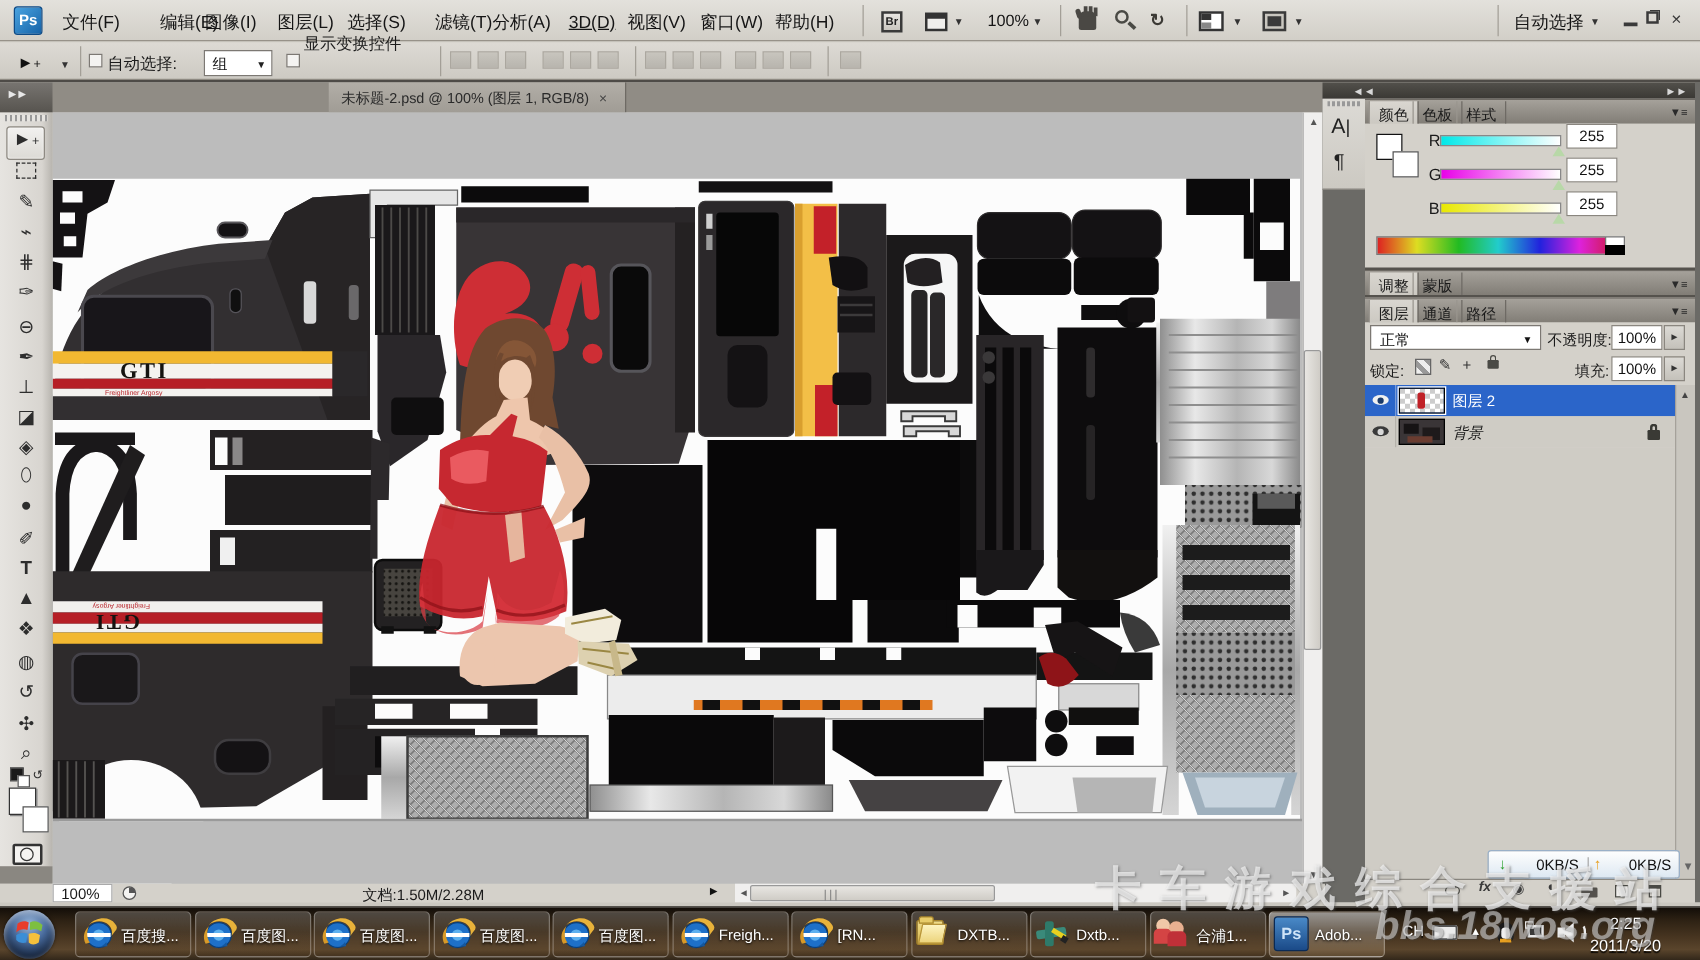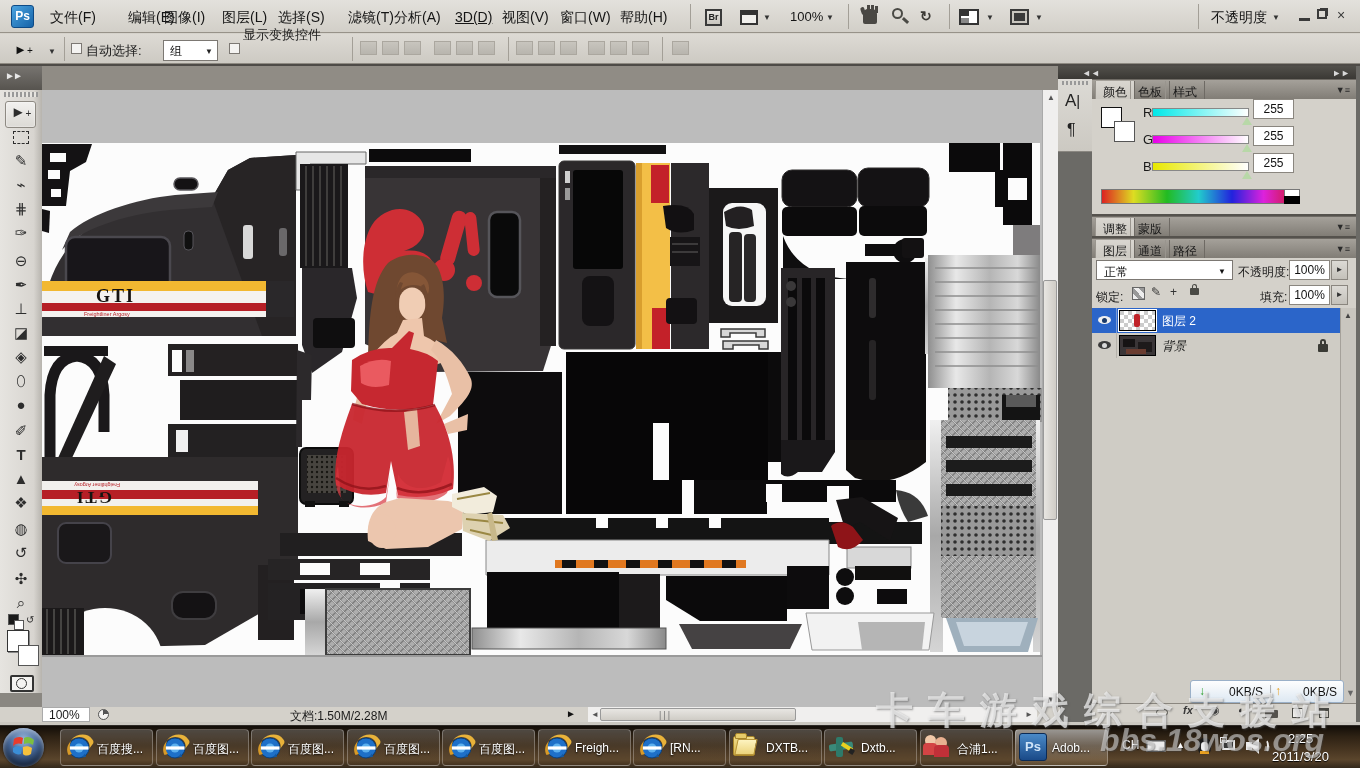--- a/index.html
+++ b/index.html
@@ -101,21 +101,21 @@
   <span class="abs" style="left:920px;top:8px;font-size:14px;font-weight:bold;color:#3c3a35;">↻</span>
   <span class="abs" style="left:949px;top:4px;width:1px;height:25px;background:#a39f97;"></span>
   <span class="abs" style="left:959px;top:9px;width:20px;height:16px;border:2px solid #333;background:#fff;"></span>
     <span class="abs" style="left:961px;top:11px;width:8px;height:5px;background:#333;"></span>
     <span class="abs" style="left:961px;top:18px;width:8px;height:5px;background:#888;"></span>
   <span class="abs" style="left:986px;top:13px;font-size:8px;color:#333;">▼</span>
   <span class="abs" style="left:1010px;top:9px;width:19px;height:16px;border:2px solid #3a3a3a;background:#c9c6bf;"></span>
     <span class="abs" style="left:1014px;top:13px;width:11px;height:8px;background:#3a3a3a;"></span>
   <span class="abs" style="left:1035px;top:13px;font-size:8px;color:#333;">▼</span>
   <span class="abs" style="left:1198px;top:4px;width:1px;height:25px;background:#a39f97;"></span>
-  <span class="menuitem" style="left:1211px;font-size:14px;">不透明度</span>
+  <span class="menuitem" style="left:1211px;font-size:14px;">自动选择</span>
   <span class="abs" style="left:1272px;top:13px;font-size:8px;color:#333;">▼</span>
   <span class="abs" style="left:1299px;top:18px;width:11px;height:3px;background:#3a3a3a;"></span>
   <span class="abs" style="left:1317px;top:9px;width:10px;height:10px;border:2px solid #3a3a3a;box-shadow:2px -2px 0 -1px #3a3a3a;"></span>
   <span class="abs" style="left:1337px;top:7px;font-size:14px;color:#3a3a3a;">×</span>
 
   <div id="optionsbar"></div>
   <span class="abs" style="left:14px;top:42px;font-size:13px;color:#111;">►<span style="font-size:10px;">+</span></span>
   <span class="abs" style="left:48px;top:47px;font-size:8px;color:#333;">▼</span>
   <span class="vsep" style="left:64px;top:37px;"></span>
   <span class="chk" style="left:71px;top:43px;"></span>
@@ -137,20 +137,21 @@
   <span class="gicon" style="left:560px;top:41px;"></span>
   <span class="gicon" style="left:588px;top:41px;"></span>
   <span class="gicon" style="left:610px;top:41px;"></span>
   <span class="gicon" style="left:632px;top:41px;"></span>
   <span class="vsep" style="left:662px;top:37px;"></span>
   <span class="gicon" style="left:672px;top:41px;"></span>
   <div id="optdark"></div>
 
   <div id="tabbar">
     <div class="toolhead">►►</div>
+    <div class="tab" id="tab2">未标题-2.psd @ 100% (图层 1, RGB/8)<span class="tabx">×</span></div>
   </div>
 
   <div id="canvaswrap">
   <svg width="1000" height="617" viewBox="42 90 1000 617">
     <defs>
       <linearGradient id="silv" x1="0" y1="0" x2="1" y2="0">
         <stop offset="0" stop-color="#8f8f8f"></stop>
             <stop offset="0.25" stop-color="#e8e8e8"></stop>
         <stop offset="0.55" stop-color="#b5b5b5"></stop>
             <stop offset="0.8" stop-color="#d8d8d8"></stop>

